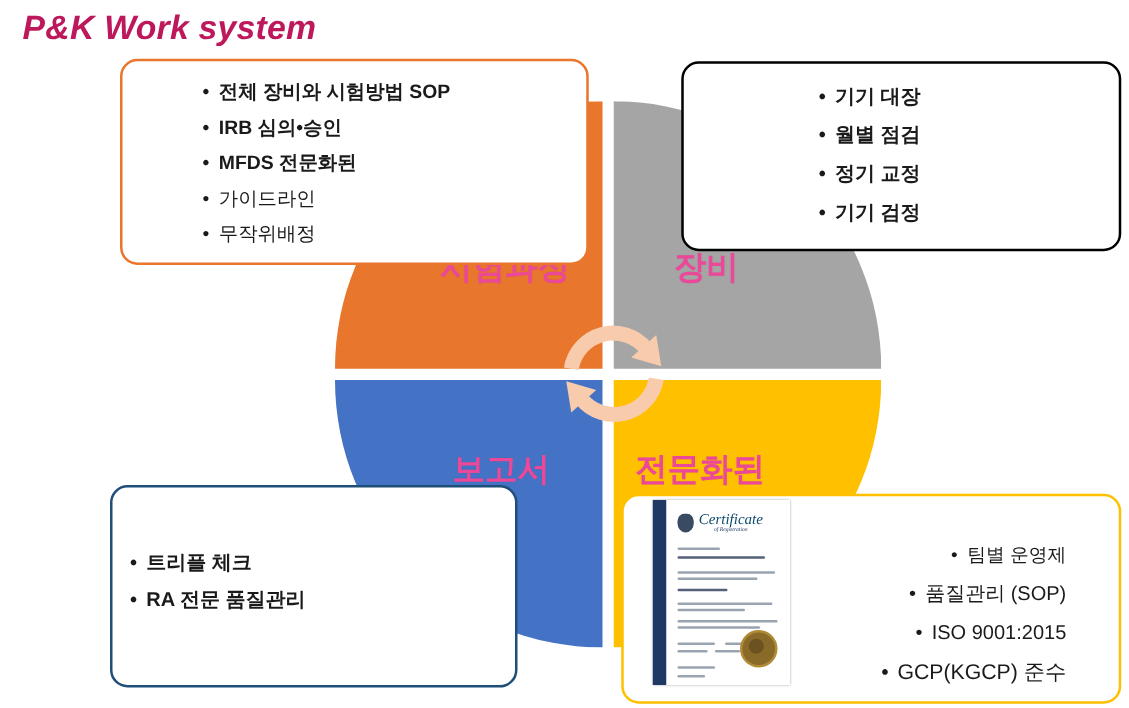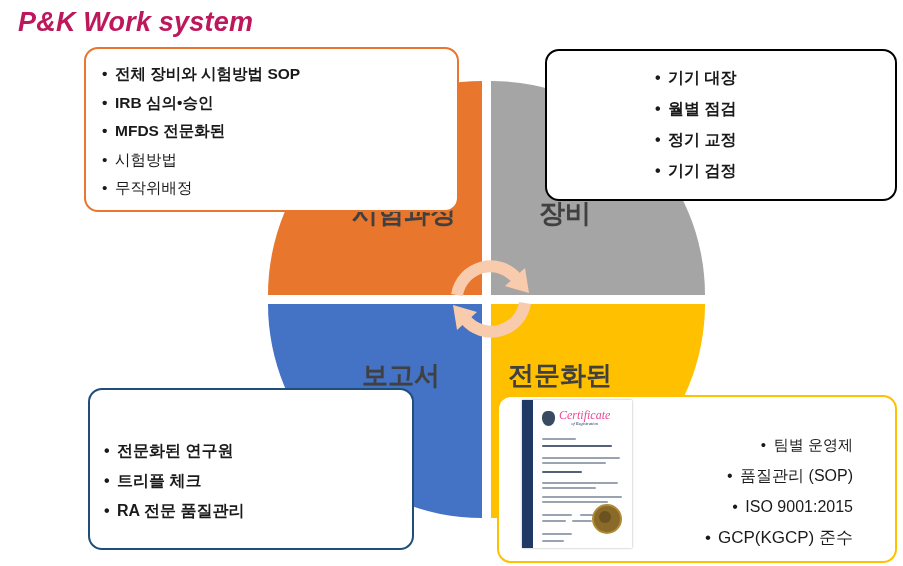--- a/index.html
+++ b/index.html
@@ -41,21 +41,21 @@
   .q-tr { left: 223px;top: 0; }
   .q-bl { left: 0;    top: 223px; }
   .q-br { left: 223px;top: 223px; }
   .q-tl .quad-fill { left: 0;      top: 0; }
   .q-tr .quad-fill { left: -214px; top: 0; }
   .q-bl .quad-fill { left: 0;      top: -214px; }
   .q-br .quad-fill { left: -214px; top: -214px; }
 
   .quad-label {
     position: absolute;
-    color: #404040;
+    color: #ec4899;
     font-size: 26px;
     font-weight: bold;
     white-space: nowrap;
     z-index: 6;
     text-shadow: 0 0 1px rgba(0,0,0,0.08);
   }
   #label-process { left: 352px; top: 196px; }
   #label-device  { left: 539px; top: 196px; }
   #label-report  { left: 362px; top: 358px; }
   #label-manage  { left: 508px; top: 358px; }
@@ -86,24 +86,25 @@
     position: relative;
   }
   .bullet-dot {
     display: inline-block;
     width: 13px;
     text-align: left;
   }
 
   
   #box-process {
-    left: 84px; top: 47px;
+    left: 96px; top: 47px;
     width: 375px; height: 165px;
     border: 2px solid #E8762C;
     z-index: 8;
+    padding-left: 48px;
   }
   #box-process ul { padding: 11px 0 0 16px; }
   #box-process li {
     font-size: 15.5px;
     line-height: 28.5px;
   }
   #box-process li.strong { font-weight: bold; }
 
   
   #box-device {
@@ -180,21 +181,21 @@
   }
   #cert-crest {
     width: 13px; height: 15px;
     border-radius: 40% 40% 50% 50%;
     background: #3b4a63;
   }
   #cert-title {
     font-family: "Liberation Serif", "DejaVu Serif", serif;
     font-style: italic;
     font-size: 12px;
-    color: #ec4899;
+    color: #0c4a6e;
     line-height: 11px;
   }
   #cert-subtitle {
     font-family: "Liberation Serif", serif;
     font-style: italic;
     font-size: 4.5px;
     color: #1F3864;
     text-align: center;
   }
   .cert-line {
@@ -260,21 +261,21 @@
     <li class="strong">
       <span class="bullet-dot">•</span><span>전체 장비와 시험방법 SOP</span>
     </li>
     <li class="strong">
       <span class="bullet-dot">•</span><span>IRB 심의•승인</span>
     </li>
     <li class="strong">
       <span class="bullet-dot">•</span><span>MFDS 전문화된</span>
     </li>
     <li>
-      <span class="bullet-dot">•</span><span>시험방법</span>
+      <span class="bullet-dot">•</span><span>가이드라인</span>
     </li>
     <li>
       <span class="bullet-dot">•</span><span>무작위배정</span>
     </li>
   </ul>
 </div>
 
 <div class="callout" id="box-device">
   <ul>
     <li>
@@ -287,23 +288,20 @@
       <span class="bullet-dot">•</span><span>정기 교정</span>
     </li>
     <li>
       <span class="bullet-dot">•</span><span>기기 검정</span>
     </li>
   </ul>
 </div>
 
 <div class="callout" id="box-report">
   <ul>
-    <li>
-      <span class="bullet-dot">•</span><span>전문화된 연구원</span>
-    </li>
     <li>
       <span class="bullet-dot">•</span><span>트리플 체크</span>
     </li>
     <li>
       <span class="bullet-dot">•</span><span>RA 전문 품질관리</span>
     </li>
   </ul>
 </div>
 
 <div class="callout" id="box-manage">

